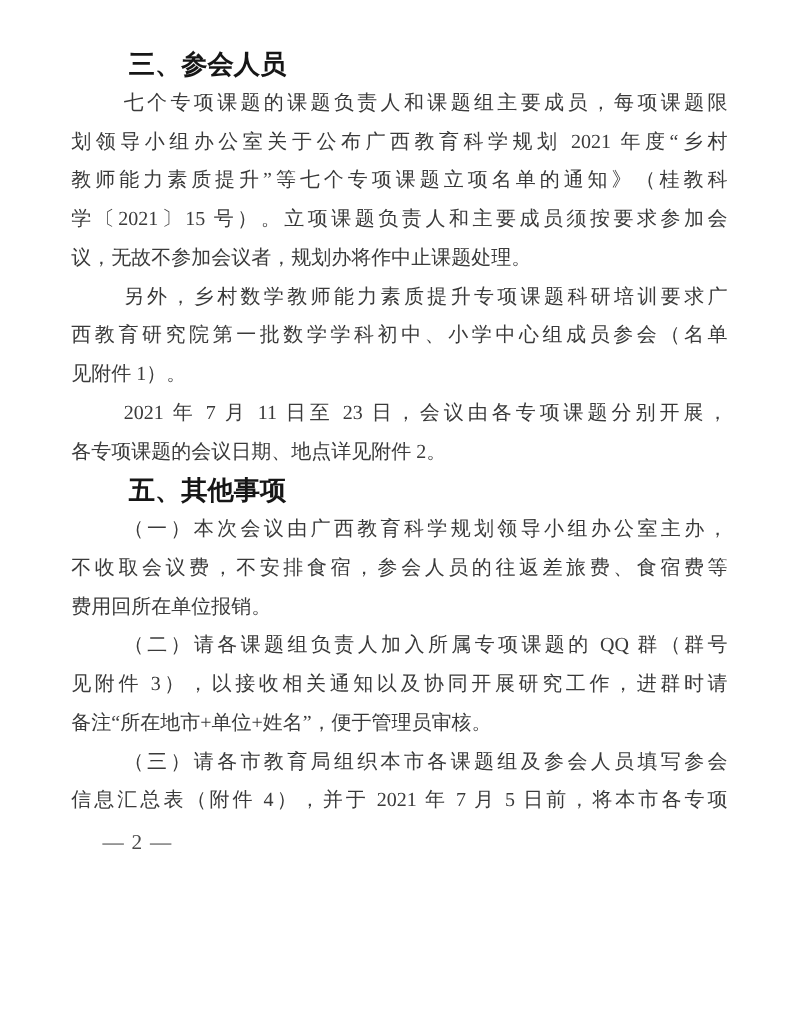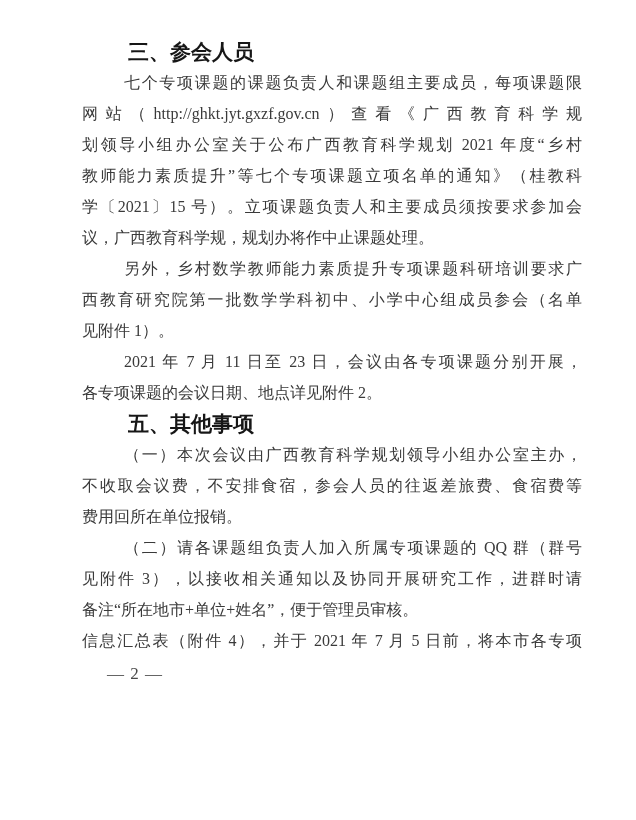--- a/index.html
+++ b/index.html
@@ -6,21 +6,21 @@
     margin: 0;
     padding: 0;
     background: #ffffff;
   }
   .page {
     position: relative;
     width: 636px;
     height: 820px;
     box-sizing: border-box;
     background: #ffffff;
-    padding: 36px 54px 0 82px;
+    padding: 36px 54px 0 57px;
     overflow: hidden;
     font-family: "Liberation Serif", serif;
   }
   .line {
     font-size: 16px;
     line-height: 31px;
     height: 31px;
     color: #3a3a3a;
     letter-spacing: 0px;
     white-space: normal;
@@ -52,36 +52,36 @@
     font-family: "Liberation Serif", serif;
   }
 </style>
 </head>
 <body>
 
 <div class="page">
 
   <div class="line h">三、参会人员</div>
   <div class="line ind fill">七个专项课题的课题负责人和课题组主要成员，每项课题限</div>
-  <div class="line fill">网站（http://ghkt.jyt.gxzf.gov.cn）查看《广西教育科学规</div>
   <div class="line fill">划领导小组办公室关于公布广西教育科学规划 2021 年度“乡村</div>
   <div class="line fill">教师能力素质提升”等七个专项课题立项名单的通知》（桂教科</div>
   <div class="line fill">学〔2021〕15 号）。立项课题负责人和主要成员须按要求参加会</div>
-  <div class="line">议，广西教育科学规，规划办将作中止课题处理。</div>
+  <div class="line">议，无故不参加会议者，规划办将作中止课题处理。</div>
   <div class="line ind fill">另外，乡村数学教师能力素质提升专项课题科研培训要求广</div>
   <div class="line fill">西教育研究院第一批数学学科初中、小学中心组成员参会（名单</div>
   <div class="line">见附件 1）。</div>
 
   <div class="line ind fill">2021 年 7 月 11 日至 23 日，会议由各专项课题分别开展，</div>
   <div class="line">各专项课题的会议日期、地点详见附件 2。</div>
 
   <div class="line h">五、其他事项</div>
   <div class="line ind fill">（一）本次会议由广西教育科学规划领导小组办公室主办，</div>
   <div class="line fill">不收取会议费，不安排食宿，参会人员的往返差旅费、食宿费等</div>
   <div class="line">费用回所在单位报销。</div>
   <div class="line ind fill">（二）请各课题组负责人加入所属专项课题的 QQ 群（群号</div>
   <div class="line fill">见附件 3），以接收相关通知以及协同开展研究工作，进群时请</div>
   <div class="line">备注“所在地市+单位+姓名”，便于管理员审核。</div>
+  <div class="line ind fill">（三）请各市教育局组织本市各课题组及参会人员填写参会</div>
   <div class="line fill">信息汇总表（附件 4），并于 2021 年 7 月 5 日前，将本市各专项</div>
 
   <div class="footer-line">— 2 —</div>
 
 </div>
 
 </body></html>

